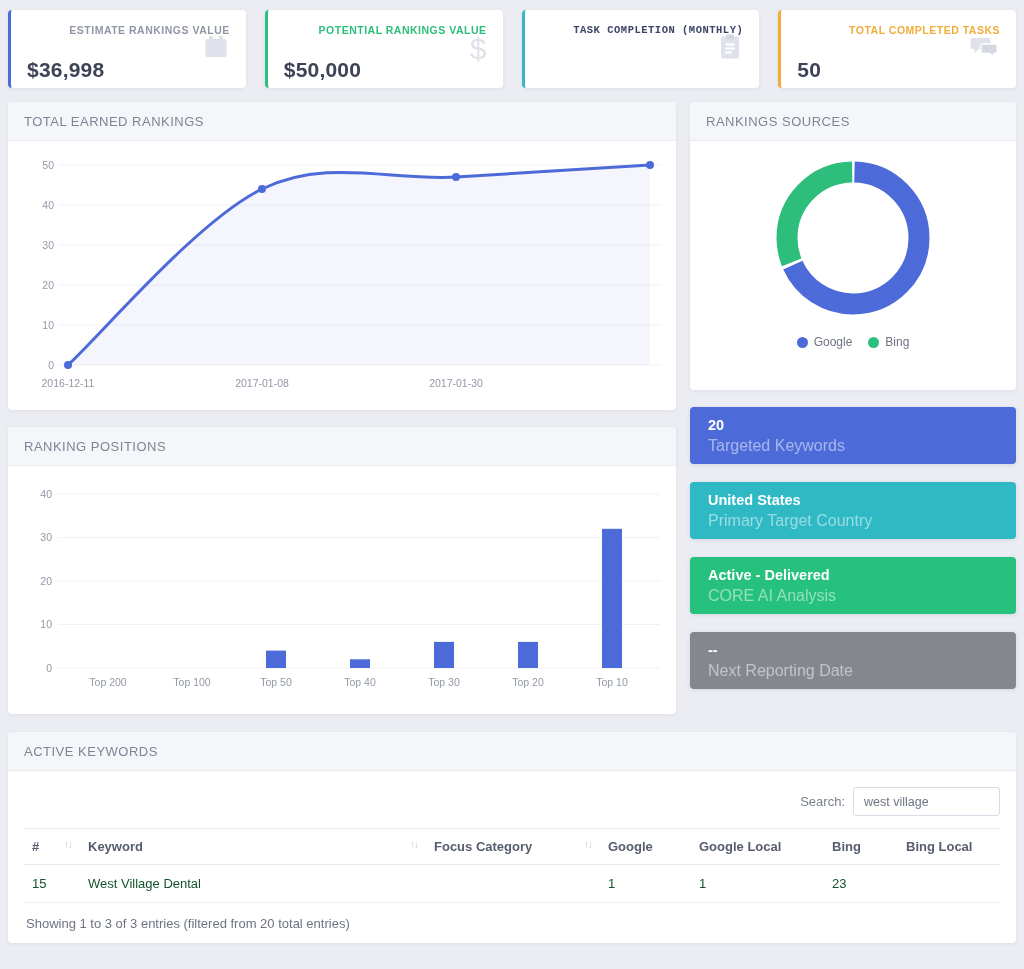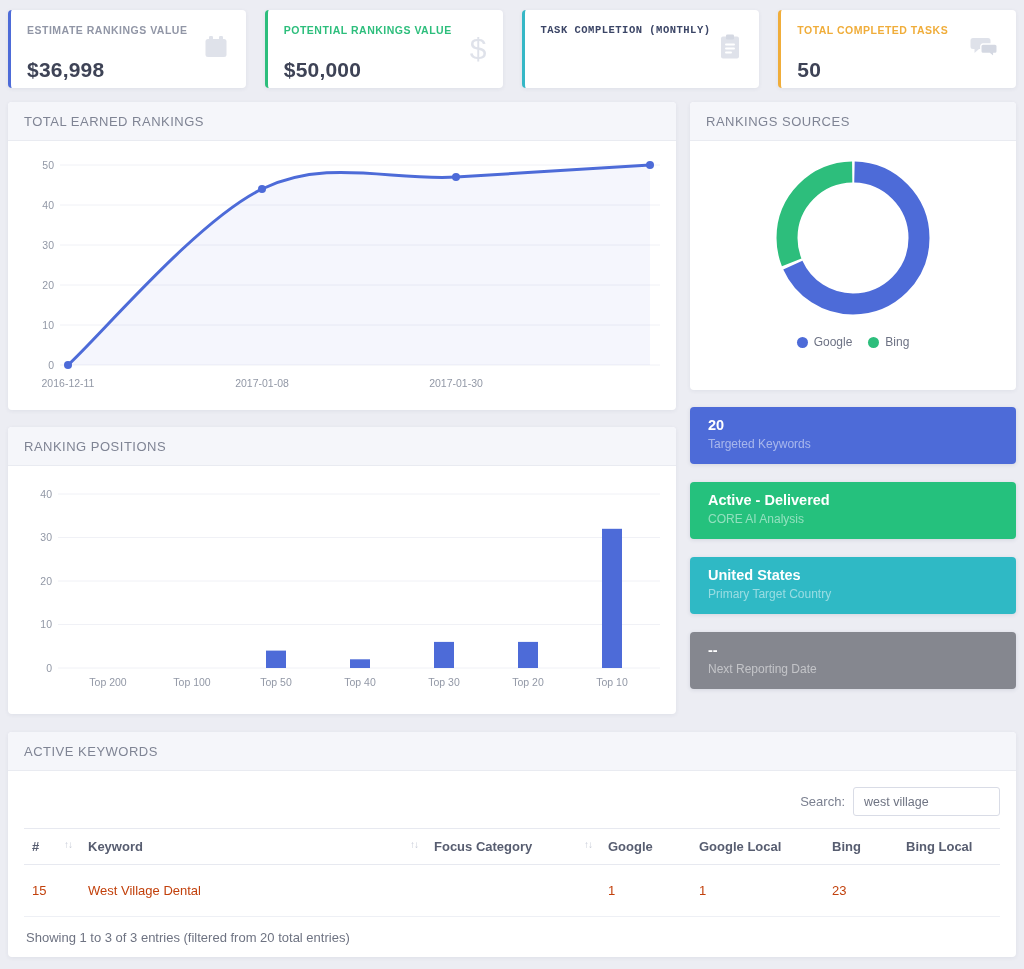--- a/index.html
+++ b/index.html
@@ -12,21 +12,21 @@
   }
   .page { padding:10px 8px 8px; }
 
   
   .stats-row { display:grid; grid-template-columns:repeat(4,1fr); gap:19px; margin-bottom:14px; }
   .stat-card {
     position:relative; background:#fff; border-radius:4px;
     border-left:3px solid #4d6bd8; box-shadow:0 1px 4px rgba(40,50,80,.07);
     padding:14px 16px; height:78px;
   }
-  .stat-label { font-size:10.5px; font-weight:700; letter-spacing:.5px; color:#9196a6; }
+  .stat-label { font-size:10.5px; font-weight:700; letter-spacing:.5px; color:#9196a6;text-align:right; }
   .stat-value-row { display:flex; align-items:center; margin-top:22px; }
   .stat-value { font-size:21px; font-weight:700; color:#3e4356; letter-spacing:.2px; }
   .progress-track { width:132px; height:8px; background:#e9edf3; border-radius:4px; margin-left:14px; overflow:hidden; }
   .progress-fill { height:100%; background:#35b7c6; border-radius:4px; width:0; }
   .stat-icon { position:absolute; right:16px; top:50%; transform:translateY(-50%); }
   .dollar-glyph { font-size:30px; color:#dfe2ea; font-weight:400; line-height:1; }
 
   
   .main-grid { display:grid; grid-template-columns:668px 1fr; gap:14px; }
   .panel { background:#fff; border-radius:4px; box-shadow:0 1px 4px rgba(40,50,80,.07); overflow:hidden; }
@@ -44,38 +44,38 @@
   
   .donut-body { display:flex; flex-direction:column; align-items:center; padding-top:14px; }
   .legend-row { display:flex; justify-content:center; gap:16px; margin-top:14px; }
   .legend-item { display:flex; align-items:center; gap:6px; font-size:12px; color:#6d7284; cursor:pointer; }
   .legend-dot { width:11px; height:11px; border-radius:50%; background:#ccc; }
 
   
   .info-card { border-radius:4px; height:57px; padding:10px 18px; color:#fff; margin-top:18px; box-shadow:0 1px 4px rgba(40,50,80,.12); }
   .info-card.first { margin-top:17px; }
   .info-value { font-size:14.5px; font-weight:700; }
-  .info-label { font-size:12px; opacity:.5; margin-top:4px; }
+  .info-label { font-size:16px; opacity:.5; margin-top:4px; }
 
   
   .panel-table { margin-top:18px; }
   .table-body { padding:10px 16px 8px; }
   .search-row { display:flex; justify-content:flex-end; align-items:center; margin:6px 0 12px; }
   .search-label { font-size:13px; color:#7b8090; margin-right:8px;margin-left:39px; }
   .search-input {
     width:147px; height:29px; border:1px solid #d9dce6; border-radius:3px;
     padding:0 10px; font-size:12.5px; color:#6e7382; outline:none;
     font-family:"Liberation Sans", sans-serif;
   }
   table { width:100%; border-collapse:collapse; font-size:13px; table-layout:fixed; }
   thead th {
     border-top:1px solid #e7e9f0; border-bottom:1px solid #e7e9f0;
     padding:10px 8px; text-align:left; color:#575d70; font-weight:700;
   }
-  tbody td { padding:18px 8px; color:#c2410c; border-bottom:1px solid #eef0f5; }
+  tbody td { padding:11px 8px; color:#14532d; border-bottom:1px solid #eef0f5; }
   .sort-icon { float:right; color:#c6cad6; font-size:10px; letter-spacing:-1px; font-weight:400; }
   .table-footer { font-size:13px; color:#6e7382; padding:13px 2px 4px; }
 </style>
 </head>
 <body>
 
 <div class="page">
 
   <div class="stats-row">
 
@@ -217,27 +217,27 @@
               <span>Bing</span>
             </span>
           </div>
         </div>
       </div>
 
       <div class="info-card first" style="background: rgb(77, 107, 216);">
         <div class="info-value">20</div>
         <div class="info-label">Targeted Keywords</div>
       </div>
+      <div class="info-card" style="background: rgb(47, 185, 197);">
+        <div class="info-value">United States</div>
+        <div class="info-label">Primary Target Country</div>
+      </div>
       <div class="info-card" style="background: rgb(37, 193, 125);">
         <div class="info-value">Active - Delivered</div>
         <div class="info-label">CORE AI Analysis</div>
-      </div>
-      <div class="info-card" style="background: rgb(47, 185, 197);">
-        <div class="info-value">United States</div>
-        <div class="info-label">Primary Target Country</div>
       </div>
       <div class="info-card" style="background: rgb(133, 135, 143);">
         <div class="info-value">--</div>
         <div class="info-label">Next Reporting Date</div>
       </div>
     </div>
   </div>
 
   <div class="panel panel-table">
     <div class="panel-header">ACTIVE KEYWORDS</div>

